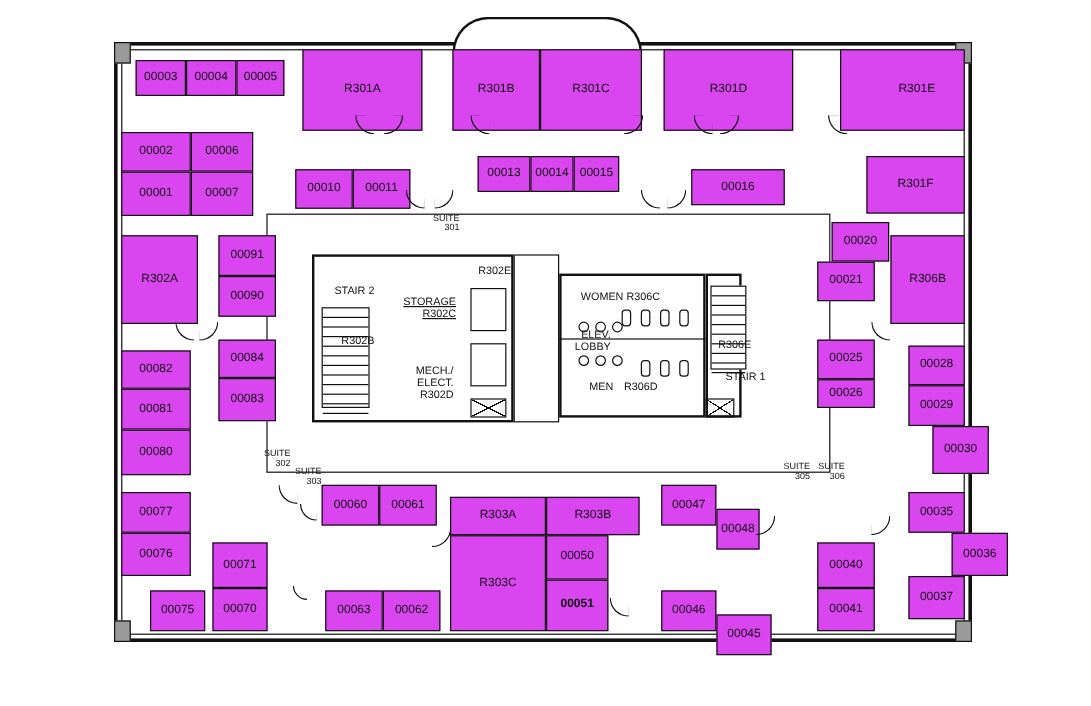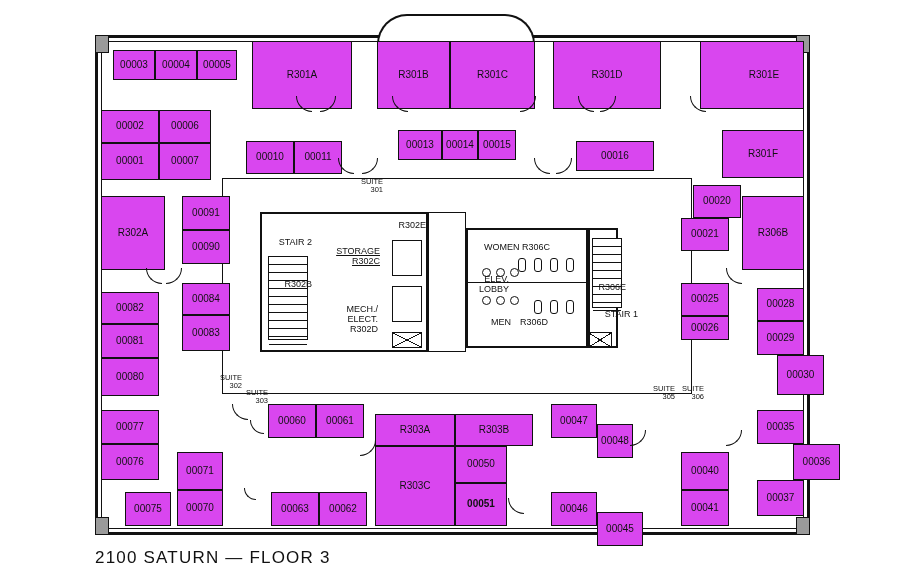--- a/index.html
+++ b/index.html
@@ -207,14 +207,13 @@
   <div class="doorR" style="left:166px;top:268px;width:16px;height:16px;"></div>
   <div class="door" style="left:726px;top:268px;width:16px;height:16px;"></div>
   <div class="door" style="left:232px;top:404px;width:16px;height:16px;"></div>
   <div class="door" style="left:250px;top:420px;width:14px;height:14px;"></div>
   <div class="doorR" style="left:360px;top:440px;width:16px;height:16px;"></div>
   <div class="door" style="left:508px;top:498px;width:16px;height:16px;"></div>
   <div class="doorR" style="left:630px;top:430px;width:16px;height:16px;"></div>
   <div class="doorR" style="left:726px;top:430px;width:16px;height:16px;"></div>
   <div class="door" style="left:244px;top:488px;width:12px;height:12px;"></div>
 
-  <div class="caption">2100 SATURN — FLOOR 3</div>
 </div>
 
 </body></html>

